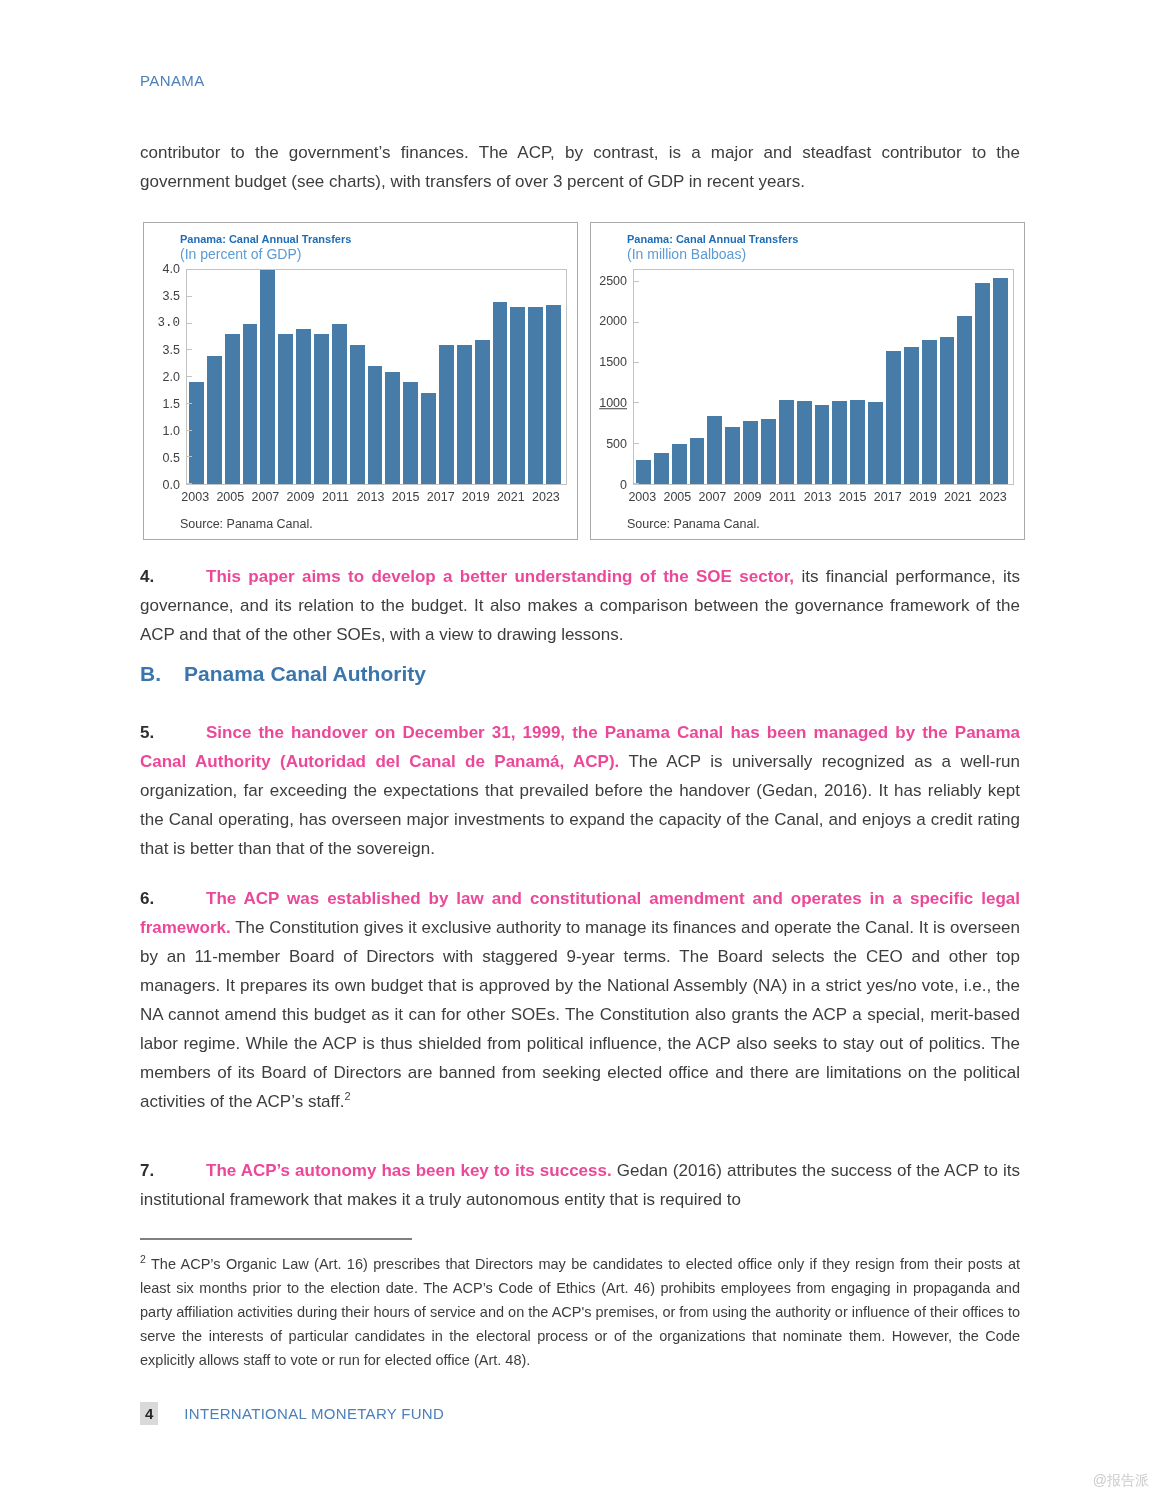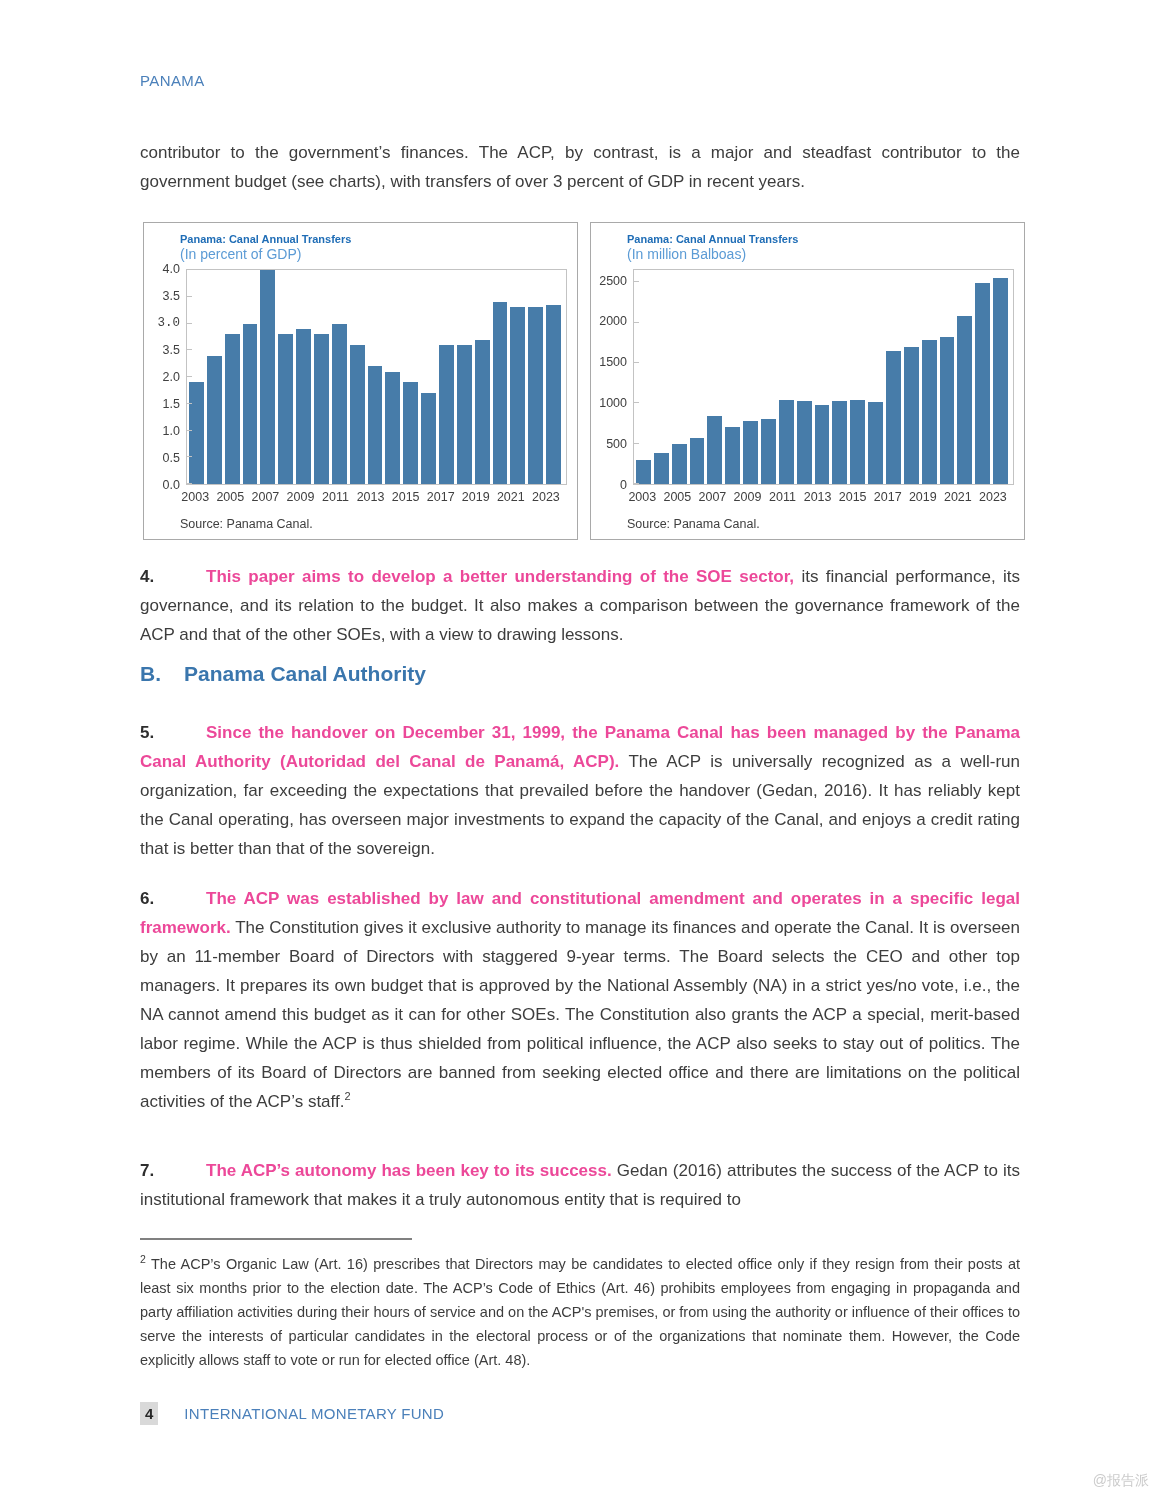--- a/index.html
+++ b/index.html
@@ -175,21 +175,21 @@
       <div class="chart-source">Source: Panama Canal.</div>
     </figure>
 
     <figure class="chart-box" style="margin:0">
       <div class="chart-title">Panama: Canal Annual Transfers</div>
       <div class="chart-subtitle">(In million Balboas)</div>
       <div class="chart-body">
         <div class="yaxis">
             <div class="ytick" style="bottom: 0%;">0</div>
             <div class="ytick" style="bottom: 18.8679%;">500</div>
-            <div class="ytick" style="bottom: 37.7358%;">1000</div>
+            <div class="ytick" style="bottom: 37.7358%; text-decoration: underline;">1000</div>
             <div class="ytick" style="bottom: 56.6038%;">1500</div>
             <div class="ytick" style="bottom: 75.4717%;">2000</div>
             <div class="ytick" style="bottom: 94.3396%; margin-left: 44px;">2500</div>
           </div>
         <div class="plot-col">
           <div class="plot">
             <div class="bars">
                 <div class="bar" style="height: 11.3208%; background: rgb(71, 124, 169);"></div>
                 <div class="bar" style="height: 14.3396%; background: rgb(71, 124, 169);"></div>
                 <div class="bar" style="height: 18.4906%; background: rgb(71, 124, 169);"></div>

